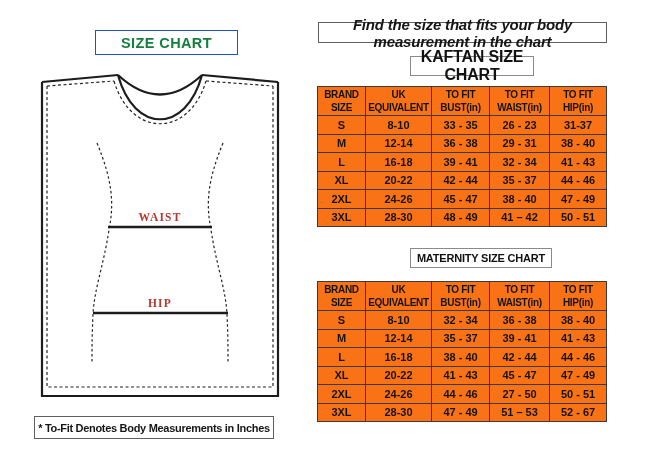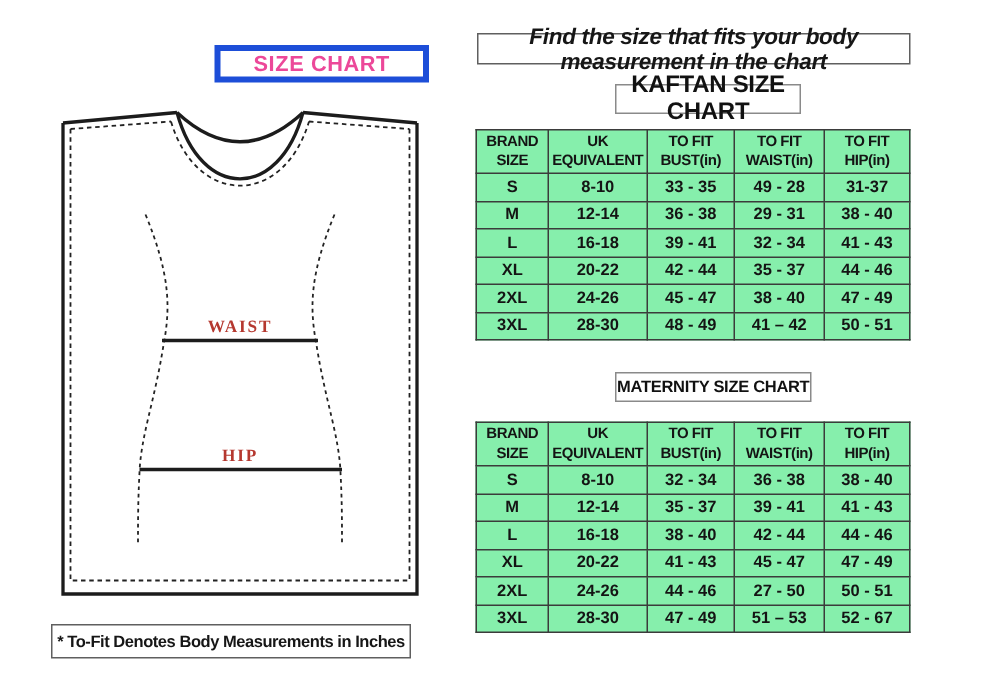--- a/index.html
+++ b/index.html
@@ -16,22 +16,22 @@
     display: flex;
     align-items: center;
     justify-content: center;
     background: #fff;
     text-align: center;
     font-weight: bold;
   }
   
   .size-chart-title {
     left: 95px; top: 30px; width: 143px; height: 25px;
-    border: 4px solid #1d4ed8;
-    font-size: 14.5px; letter-spacing: 0.4px; color: #ec4899; margin-left: 48px;
+    border: 1px solid #1d4ed8;
+    font-size: 14.5px; letter-spacing: 0.4px; color: #15803d;
   }
   .garment-svg { position: absolute; left: 40px; top: 72px; }
   .footnote-box {
     left: 34px; top: 416px; width: 240px; height: 23px;
     border: 1px solid #5f5f5f;
     font-size: 11px; letter-spacing: -0.3px; color: #161616;
   }
   .diagram-label {
     font-family: "Liberation Serif", serif;
     font-size: 11.5px;
@@ -39,27 +39,27 @@
     letter-spacing: 1.2px;
     fill: #b5382f;
   }
   
   .banner-box {
     left: 318px; top: 22px; width: 289px; height: 21px;
     border: 1px solid #5f5f5f;
     font-size: 15px; letter-spacing: -0.2px; color: #161616; font-style: italic;
   }
   .kaftan-title-box    { left: 410px; top: 56px;  width: 124px; height: 20px; border: 1px solid #8a8a8a; font-size: 16px; letter-spacing: -0.2px; }
-  .maternity-title-box { left: 410px; top: 248px; width: 131px; height: 20px; border: 1px solid #8a8a8a; font-size: 11px; letter-spacing: -0.2px; }
+  .maternity-title-box { left: 410px; top: 248px; width: 142px; height: 20px; border: 1px solid #8a8a8a; font-size: 11px; letter-spacing: -0.2px; }
   table.size-table {
     position: absolute;
     width: 289px;
     border-collapse: collapse;
     table-layout: fixed;
-    background: #86efac;
+    background: #f97316;
   }
   table.kaftan    { left: 317px; top: 86px; }
   table.maternity { left: 317px; top: 281px; }
   .size-table th, .size-table td {
     border: 1px solid #3b3b3b;
     text-align: center;
     vertical-align: middle;
     font-weight: bold;
     color: #141414;
   }
@@ -132,21 +132,21 @@
 WAIST(in)</th>
         <th>TO FIT
 HIP(in)</th>
       </tr>
     </thead>
     <tbody>
       <tr>
         <td>S</td>
         <td>8-10</td>
         <td>33 - 35</td>
-        <td>49 - 28</td>
+        <td>26 - 23</td>
         <td>31-37</td>
       </tr>
       <tr>
         <td>M</td>
         <td>12-14</td>
         <td>36 - 38</td>
         <td>29 - 31</td>
         <td>38 - 40</td>
       </tr>
       <tr>

